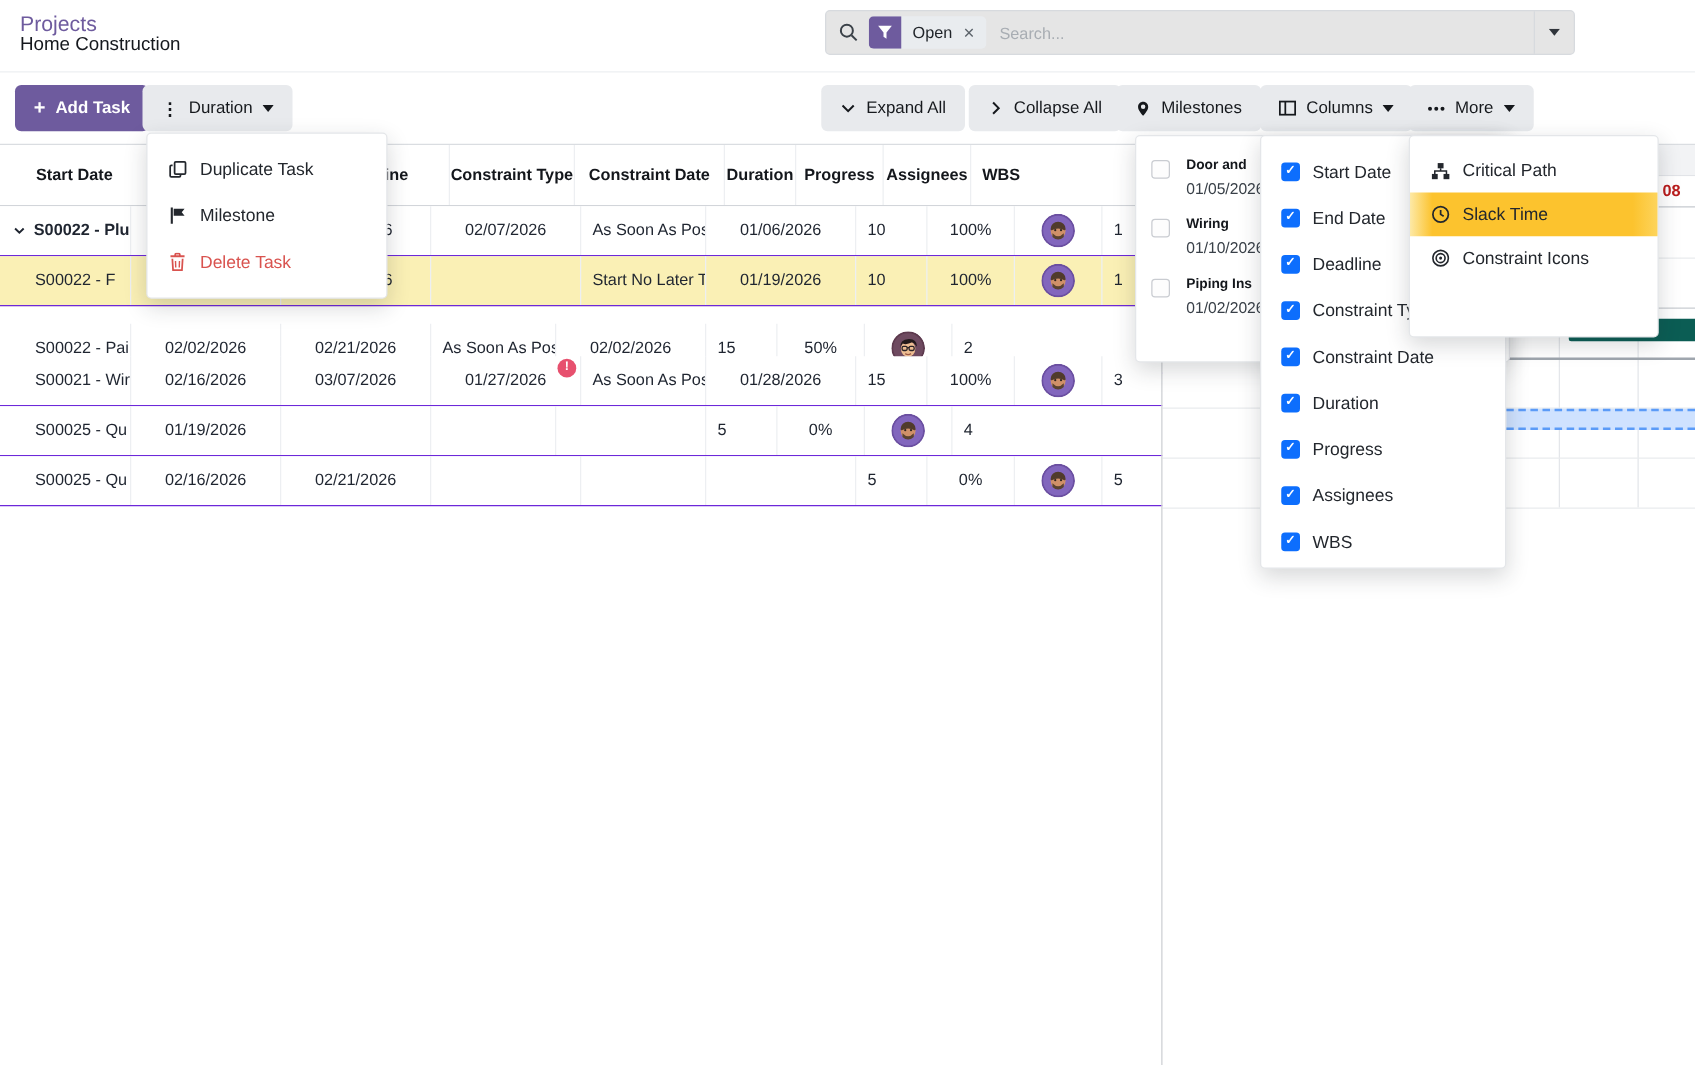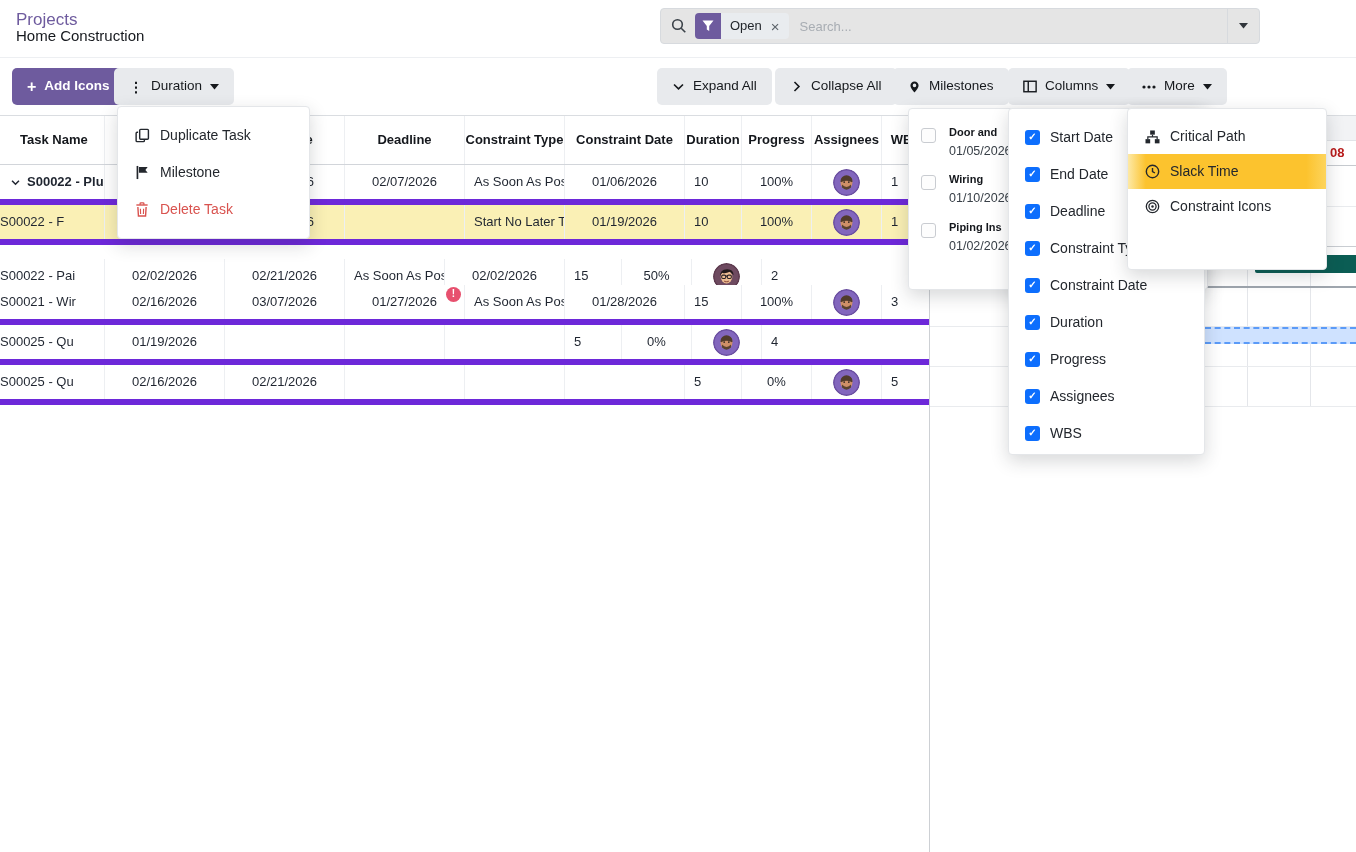--- a/index.html
+++ b/index.html
@@ -37,29 +37,29 @@
   #btn-collapse{left:775px}
   #btn-milestones{left:893px}
   #btn-columns{left:1008px}
   #btn-more{left:1127px}
   .glyph-plus{font-size:16px;font-weight:700;line-height:1}
   .glyph-kebab{font-size:14px;font-weight:700;line-height:1}
 
   
   .thead{position:absolute;left:0;top:115px;width:930px;height:50px;display:flex;background:#fff;
          border-top:1px solid #dadde1;border-bottom:1px solid #d2d5da;font-weight:700;color:#14171c}
-  .trow{position:absolute;left:0;width:930px;height:40px;display:flex;border-bottom:6px solid #6d28d9;background:#fff}
+  .trow{position:absolute;left:0;width:930px;height:40px;display:flex;border-bottom:1px solid #6d28d9;background:#fff}
   .trow.hl{background:var(--row-highlight)}
   .cell{height:100%;display:flex;align-items:center;border-right:1px solid #edeff2;overflow:hidden;white-space:nowrap}
   .cell:last-child{border-right:0}
   .w-name{width:105px}.w-start{width:120px}.w-end{width:120px}.w-dl{width:120px}.w-ct{width:100px}
   .w-cd{width:120px}.w-dur{width:57px}.w-prog{width:70px}.w-asg{width:70px}.w-wbs{width:48px}
   .h-center{justify-content:center}
   .h-name{justify-content:flex-start;padding-left:20px}
-  .c-name{justify-content:flex-start;}
+  .c-name{justify-content:flex-start;padding-left:28px}
   .c-name.parent{padding-left:10px;font-weight:700;gap:6px}
   .c-center{justify-content:center}
   .c-left{justify-content:flex-start;padding-left:9px}
   .c-frag{justify-content:flex-end;padding-right:30px}
   .c-rel{position:relative}
   .warn-badge{position:absolute;top:2px;right:3px;width:15px;height:15px;border-radius:50%;background:var(--warning);
               color:#fff;font-weight:700;font-size:10px;display:flex;align-items:center;justify-content:center}
   .warn-badge::after{content:"!"}
   .avatar{width:27px;height:27px;border-radius:50%}
 
@@ -151,21 +151,21 @@
     <span class="search-toggle">
       <svg width="9" height="6" viewBox="0 0 9 6">
           <path d="M0 0h9L4.5 5.5z" fill="currentColor"></path>
         </svg>
     </span>
   </div>
 </header>
 
 <div class="btn btn-primary" id="btn-add">
   <span class="glyph-plus">+</span>
-  <span>Add Icons</span>
+  <span>Add Task</span>
 </div>
 <div class="btn" id="btn-actions">
   <span class="glyph-kebab">⋮</span>
   <span>Duration</span>
   <svg class="caret-svg" width="9" height="6" viewBox="0 0 9 6">
       <path d="M0 0h9L4.5 5.5z" fill="currentColor"></path>
     </svg>
 </div>
 <div class="btn" id="btn-expand">
   <svg width="13" height="13" viewBox="0 0 16 16">
@@ -201,21 +201,20 @@
       <circle cx="7" cy="2" r="1.6" fill="currentColor"></circle>
       <circle cx="12" cy="2" r="1.6" fill="currentColor"></circle>
     </svg>
   <span>More</span>
   <svg class="caret-svg" width="9" height="6" viewBox="0 0 9 6">
       <path d="M0 0h9L4.5 5.5z" fill="currentColor"></path>
     </svg>
 </div>
 
 <div class="thead">
-  <div class="cell w-name h-name">Task Name</div>
   <div class="cell w-start h-center">Start Date</div>
   <div class="cell w-end h-center">End Date</div>
   <div class="cell w-dl h-center">Deadline</div>
   <div class="cell w-ct h-center">Constraint Type</div>
   <div class="cell w-cd h-center">Constraint Date</div>
   <div class="cell w-dur h-center">Duration</div>
   <div class="cell w-prog h-center">Progress</div>
   <div class="cell w-asg h-center">Assignees</div>
   <div class="cell w-wbs h-center">WBS</div>
 </div>

